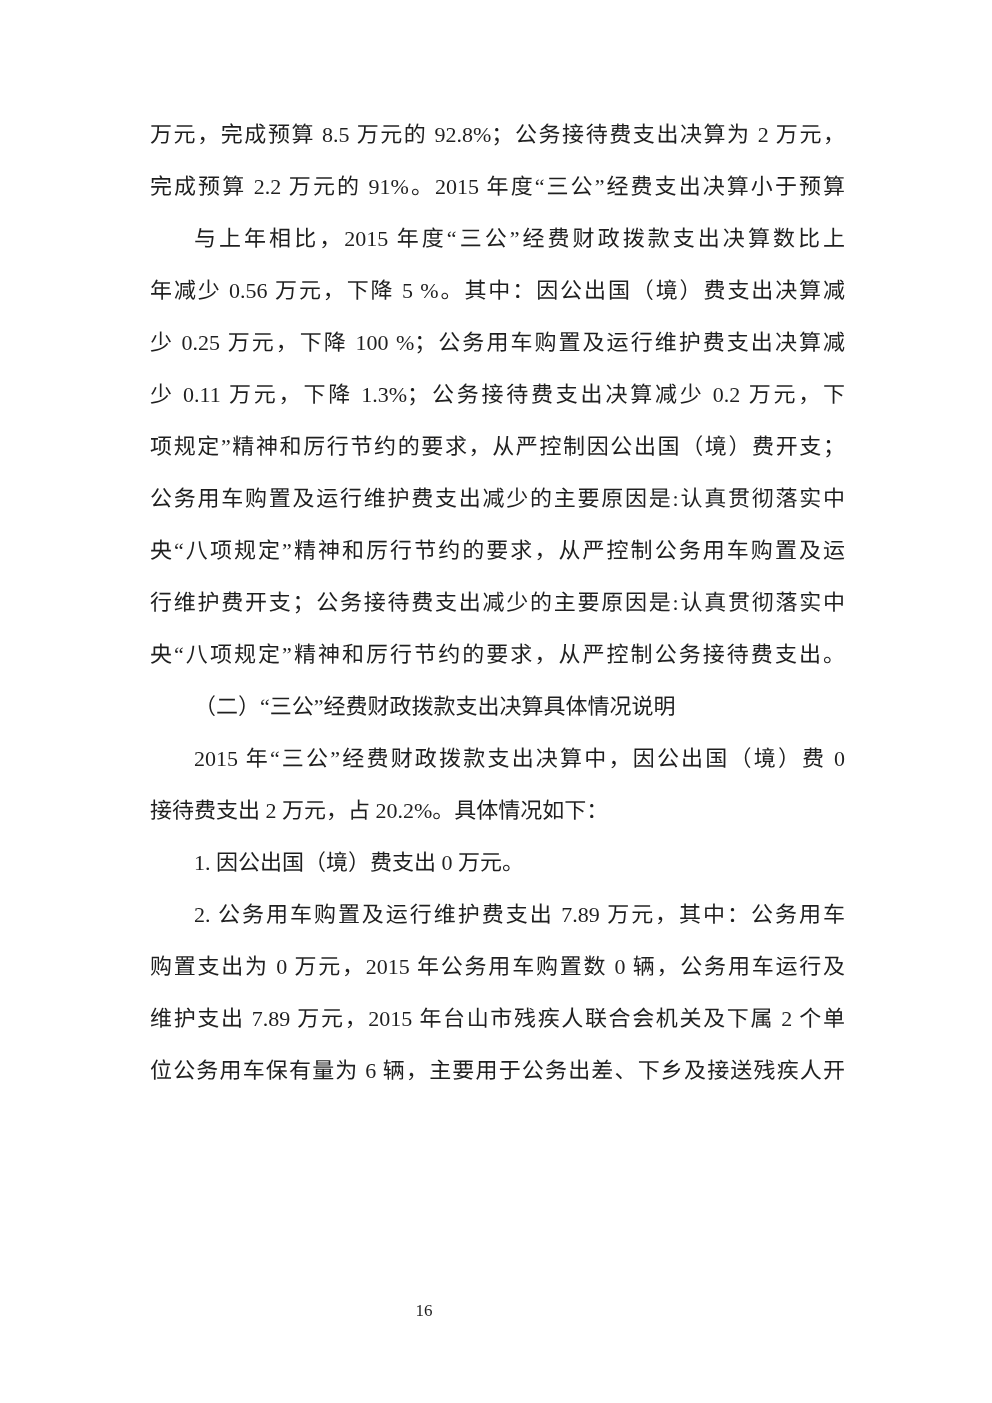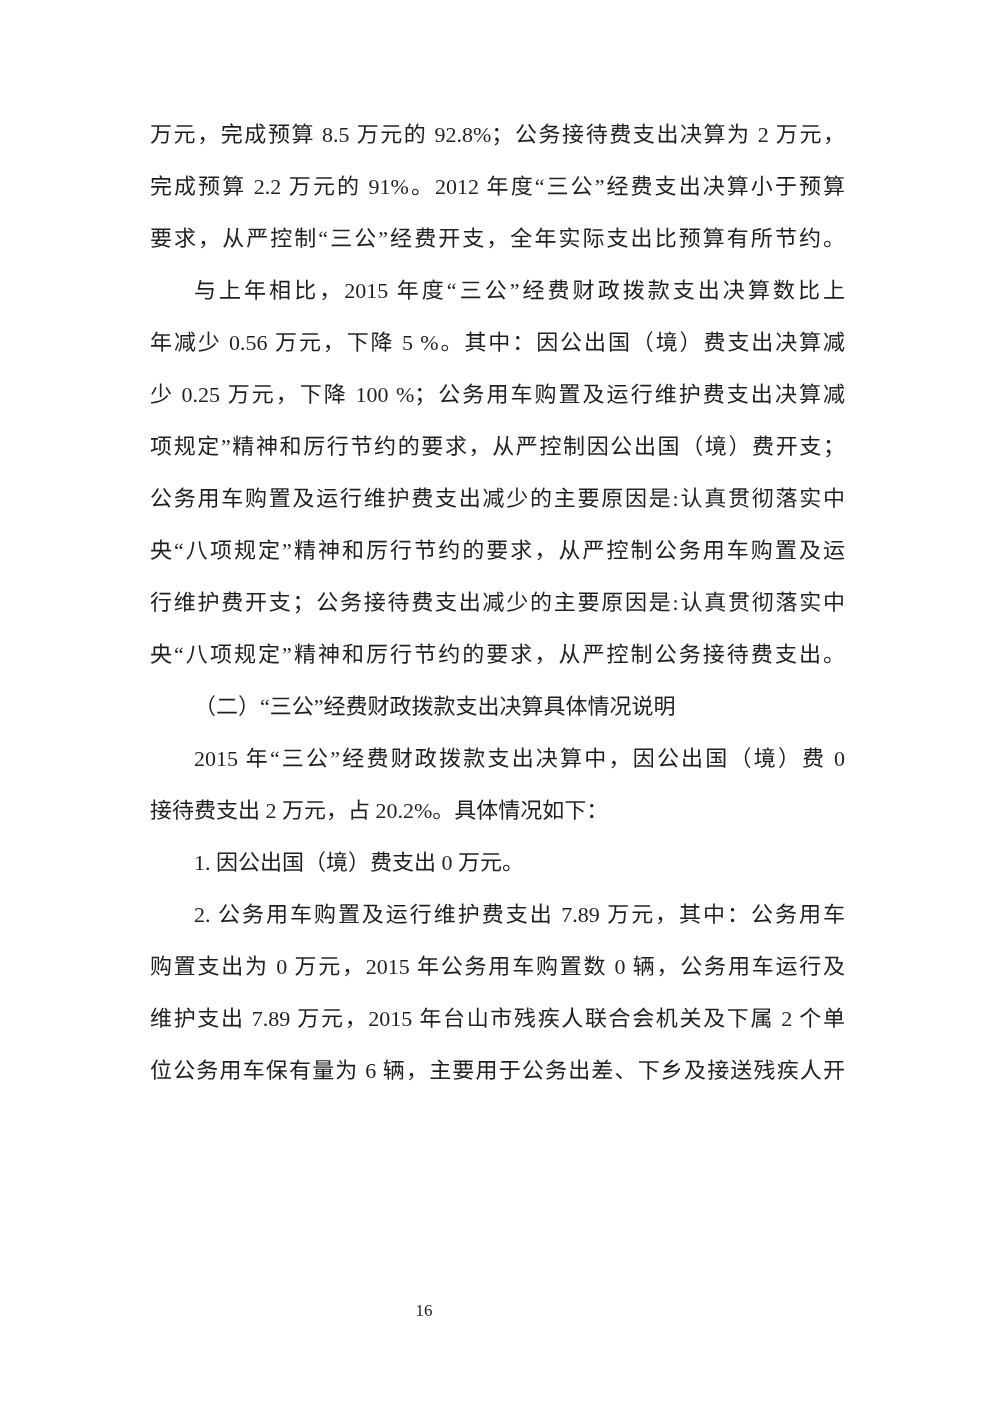--- a/index.html
+++ b/index.html
@@ -55,25 +55,25 @@
     line-height: 26px;
     color: #1f1f1f;
   }
 </style>
 </head>
 <body>
 
 <div class="page">
   <div class="text-block">
       <div class="line">万元，完成预算 8.5 万元的 92.8%；公务接待费支出决算为 2 万元，</div>
-      <div class="line">完成预算 2.2 万元的 91%。2012 年度“三公”经费支出决算小于预算</div>
-      <div class="line">要求，从严控制“三公”经费开支，全年实际支出比预算有所节约。</div>
+      <div class="line">完成预算 2.2 万元的 91%。2015 年度“三公”经费支出决算小于预算</div>
       <div class="line indent">与上年相比，2015 年度“三公”经费财政拨款支出决算数比上</div>
       <div class="line">年减少 0.56 万元，下降 5 %。其中：因公出国（境）费支出决算减</div>
       <div class="line">少 0.25 万元，下降 100 %；公务用车购置及运行维护费支出决算减</div>
+      <div class="line">少 0.11 万元，下降 1.3%；公务接待费支出决算减少 0.2 万元，下</div>
       <div class="line">项规定”精神和厉行节约的要求，从严控制因公出国（境）费开支；</div>
       <div class="line">公务用车购置及运行维护费支出减少的主要原因是:认真贯彻落实中</div>
       <div class="line">央“八项规定”精神和厉行节约的要求，从严控制公务用车购置及运</div>
       <div class="line">行维护费开支；公务接待费支出减少的主要原因是:认真贯彻落实中</div>
       <div class="line">央“八项规定”精神和厉行节约的要求，从严控制公务接待费支出。</div>
       <div class="line indent bold left">（二）“三公”经费财政拨款支出决算具体情况说明</div>
       <div class="line indent">2015 年“三公”经费财政拨款支出决算中，因公出国（境）费 0</div>
       <div class="line left">接待费支出 2 万元，占 20.2%。具体情况如下：</div>
       <div class="line indent left">1. 因公出国（境）费支出 0 万元。</div>
       <div class="line indent">2. 公务用车购置及运行维护费支出 7.89 万元，其中：公务用车</div>

